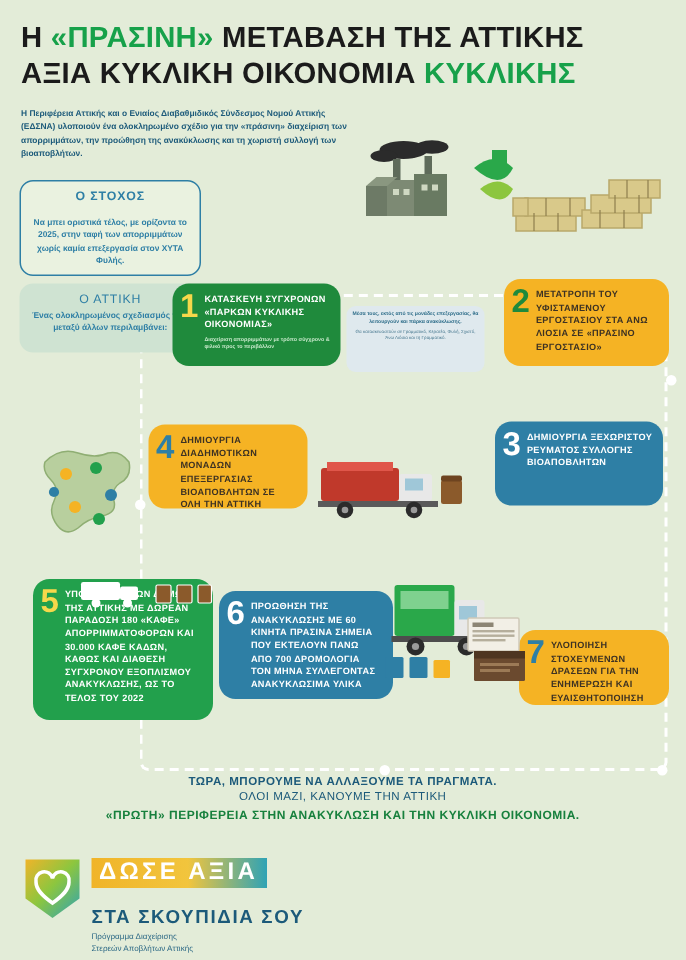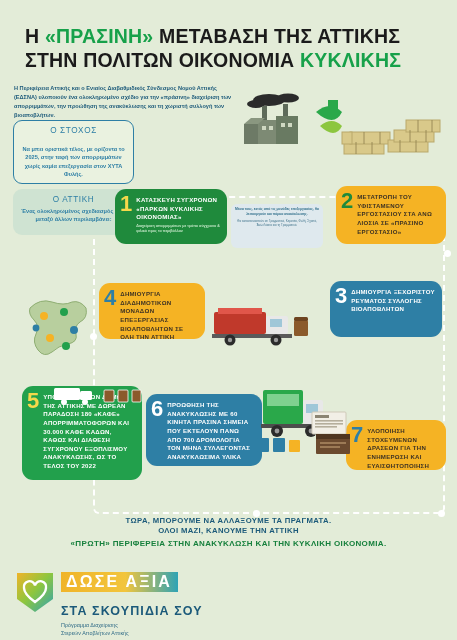--- a/index.html
+++ b/index.html
@@ -12,42 +12,42 @@
     position:relative;
     color:#1f4e5f;
   }
   .page{position:absolute;inset:0;}
 
   
   .header{padding:14px 14px 0 14px;}
   .title{
     font-size:19.5px;line-height:1.22;font-weight:bold;
     letter-spacing:.2px;color:#1b1b1b;
-    text-align:left;margin:11px;
+    text-align:left;margin:0;
     font-family:"Liberation Sans", sans-serif;
   }
   .title .green{color:#17a14a;}
   .intro{
     margin:10px 0 0 0;
     font-size:5.6px;line-height:1.62;font-weight:bold;
     color:#1c5a7a;max-width:227px;
   }
 
   
   .infobox{
     position:absolute;border-radius:9px;
     box-sizing:border-box;
   }
   .box-target{
     left:13px;top:120px;width:121px;height:64px;
     background:#eaf2e0;border:1.4px solid #2e7fa5;
     padding:5px 6px 4px 6px;text-align:center;
   }
   .box-target .bt-title{
-    font-size:8.2px;letter-spacing:.6px;color:#2e7fa5;font-weight:normal;margin-bottom:10px;
+    font-size:8.2px;letter-spacing:.6px;color:#2e7fa5;font-weight:bold;margin-bottom:10px;
   }
   .box-target .bt-body{
     font-size:5.6px;line-height:1.5;font-weight:bold;color:#2e7fa5;
   }
   .box-way{
     left:13px;top:189px;width:121px;height:46px;
     background:#cfe3d2;border:none;
     padding:6px 7px;text-align:center;
   }
   .box-way .bw-title{
@@ -129,21 +129,21 @@
   .ill svg{display:block;}
 
   
   .slogan{
     position:absolute;left:0;right:0;top:516px;text-align:center;
   }
   .slogan .l1{
     font-size:7.7px;font-weight:bold;color:#1c5a7a;letter-spacing:.35px;line-height:1.35;
   }
   .slogan .l2{
-    font-size:7.7px;font-weight:bold;color:#1c5a7a;letter-spacing:.35px;line-height:1.35;
+    font-size:7.7px;font-weight:normal;color:#1c5a7a;letter-spacing:.35px;line-height:1.35;
   }
   .slogan .l3{
     font-size:8px;font-weight:bold;color:#17803d;letter-spacing:.35px;margin-top:2px;
   }
 
   
   .logoblock{position:absolute;left:14px;top:570px;display:flex;align-items:flex-start;}
   .logomark{width:42px;height:44px;flex:0 0 auto;margin-right:5px;}
   .logotext{padding-top:2px;}
   .logo-tag{
@@ -168,21 +168,21 @@
   .callout .cb{font-size:3px;line-height:1.4;color:#47788f;margin-top:2px;}
 </style>
 </head>
 <body>
 
 <div class="page">
 
   <div class="header">
     <h1 class="title">
       <span>Η </span><span class="green">«ΠΡΑΣΙΝΗ»</span><span> ΜΕΤΑΒΑΣΗ ΤΗΣ ΑΤΤΙΚΗΣ</span><br>
-      <span>ΣΤΗΝ ΠΟΛΙΤΩΝ ΟΙΚΟΝΟΜΙΑ </span><span class="green">ΚΥΚΛΙΚΗΣ</span>
+      <span>ΑΞΙΑ ΚΥΚΛΙΚΗ ΟΙΚΟΝΟΜΙΑ </span><span class="green">ΚΥΚΛΙΚΗΣ</span>
     </h1>
     <p class="intro">Η Περιφέρεια Αττικής και ο Ενιαίος Διαβαθμιδικός Σύνδεσμος Νομού Αττικής (ΕΔΣΝΑ) υλοποιούν ένα ολοκληρωμένο σχέδιο για την «πράσινη» διαχείριση των απορριμμάτων, την προώθηση της ανακύκλωσης και τη χωριστή συλλογή των βιοαποβλήτων.</p>
   </div>
 
   <div class="dash-frame"></div>
   <div class="dot" style="left:444px;top:250px;"></div>
   <div class="dot" style="left:90px;top:333px;"></div>
   <div class="dot" style="left:90px;top:430px;"></div>
   <div class="dot" style="left:253px;top:510px;"></div>
   <div class="dot" style="left:438px;top:510px;"></div>

